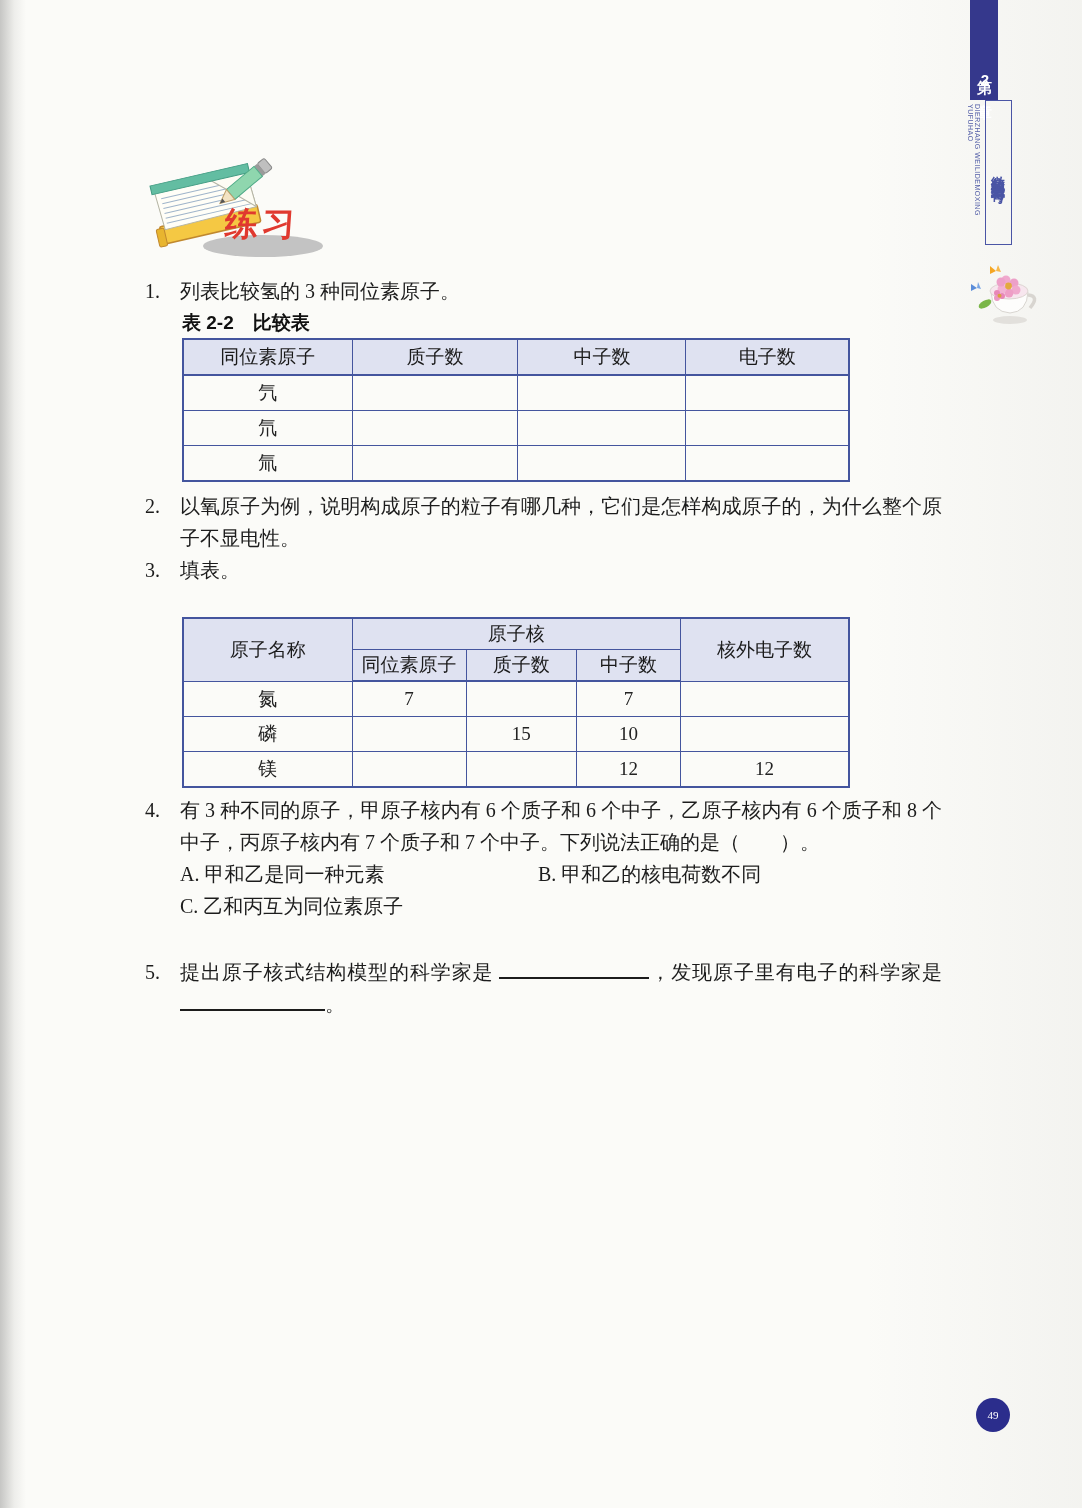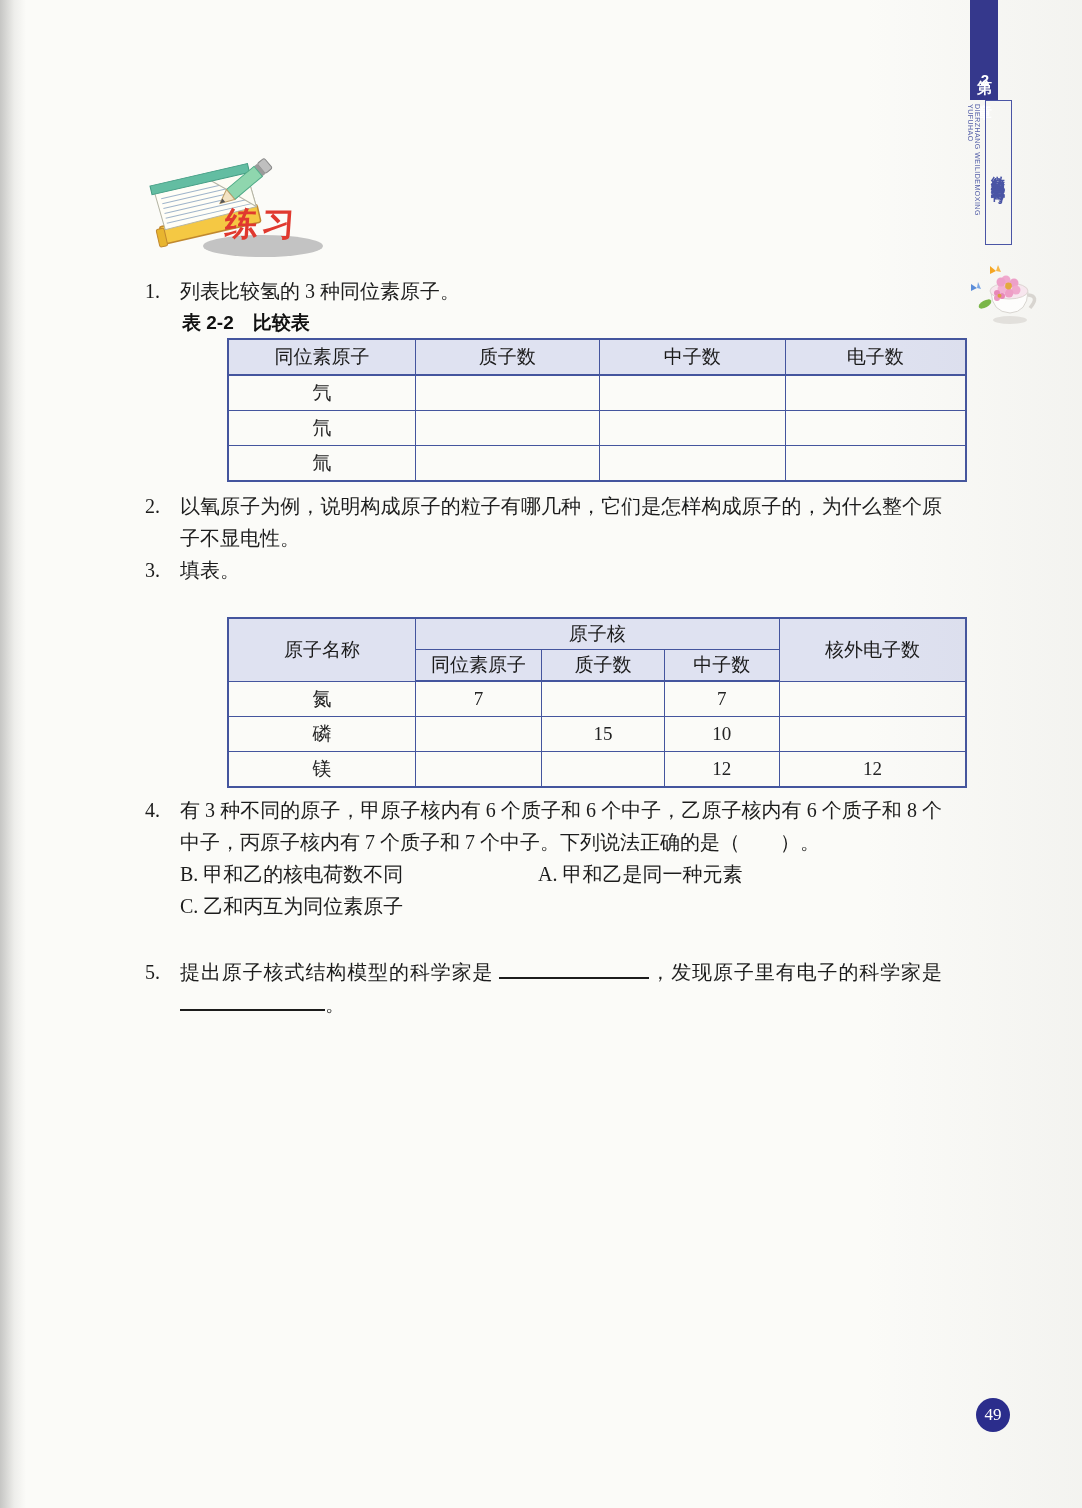--- a/index.html
+++ b/index.html
@@ -51,23 +51,22 @@
   .blank.b1{width:150px;}
   .blank.b2{width:145px;}
 
   
   .tbl-caption{
     position:absolute;left:182px;width:748px;text-align:left;
     font-family:"Liberation Sans","DejaVu Sans",sans-serif;
     font-weight:bold;font-size:19px;color:#111;
   }
   table.cmp{
-    position:absolute;left:182px;width:740px;border-collapse:collapse;table-layout:fixed;
+    position:absolute;left:182px;width:668px;border-collapse:collapse;table-layout:fixed;
     border:2px solid var(--table-border);
-    margin-left:45px;
   }
   table.cmp th,table.cmp td{
     border:1px solid var(--table-border);
     text-align:center;padding:0;font-size:19px;color:#222;
   }
   table.cmp thead th{
     background:var(--table-header-bg);font-weight:normal;color:#1a1a1a;
   }
   table.cmp thead tr:last-child th{border-bottom-width:2px;}
   #table22 th{height:34px;}
@@ -98,21 +97,21 @@
     display:flex;justify-content:center;align-items:center;z-index:6;
   }
   .chapter-title-box span{
     writing-mode:vertical-rl;text-orientation:upright;
     color:var(--sidebar-blue);font-size:14px;font-weight:bold;letter-spacing:2px;
     font-family:"Liberation Sans","DejaVu Sans",sans-serif;
   }
   .teacup{position:absolute;left:968px;top:262px;z-index:6;}
   .page-badge{
     position:absolute;left:976px;top:1398px;width:34px;height:34px;border-radius:50%;
-    background:var(--page-badge-bg);color:#fff;font-size:17px;line-height:34px;text-align:center;z-index:6;
+    background:var(--page-badge-bg);color:#fff;font-size:11px;line-height:34px;text-align:center;z-index:6;
   }
 </style>
 </head>
 <body>
 
 <div class="page">
 
   <div class="practice-header">
     <svg width="210" height="112" viewBox="0 0 210 112">
       <ellipse cx="125" cy="88" rx="60" ry="11" fill="#c3c3c3"></ellipse>
@@ -239,26 +238,26 @@
       </tr>
     </tbody>
   </table>
 
   <div class="q-block" style="left:145px;top:794px;width:797px;">
     <span class="q-num">4.</span>
     <div class="q-text">
       <div style="text-align:justify;">有 3 种不同的原子，甲原子核内有 6 个质子和 6 个中子，乙原子核内有 6 个质子和 8 个中子，丙原子核内有 7 个质子和 7 个中子。下列说法正确的是（　　）。</div>
       <div class="options">
         <div class="option">
+          <span>A.</span>
+          <span>甲和乙是同一种元素</span>
+        </div>
+        <div class="option">
           <span>B.</span>
           <span>甲和乙的核电荷数不同</span>
-        </div>
-        <div class="option">
-          <span>A.</span>
-          <span>甲和乙是同一种元素</span>
         </div>
         <div class="option">
           <span>C.</span>
           <span>乙和丙互为同位素原子</span>
         </div>
       </div>
     </div>
   </div>
 
   <div class="q-block" style="left:145px;top:956px;width:797px;">

